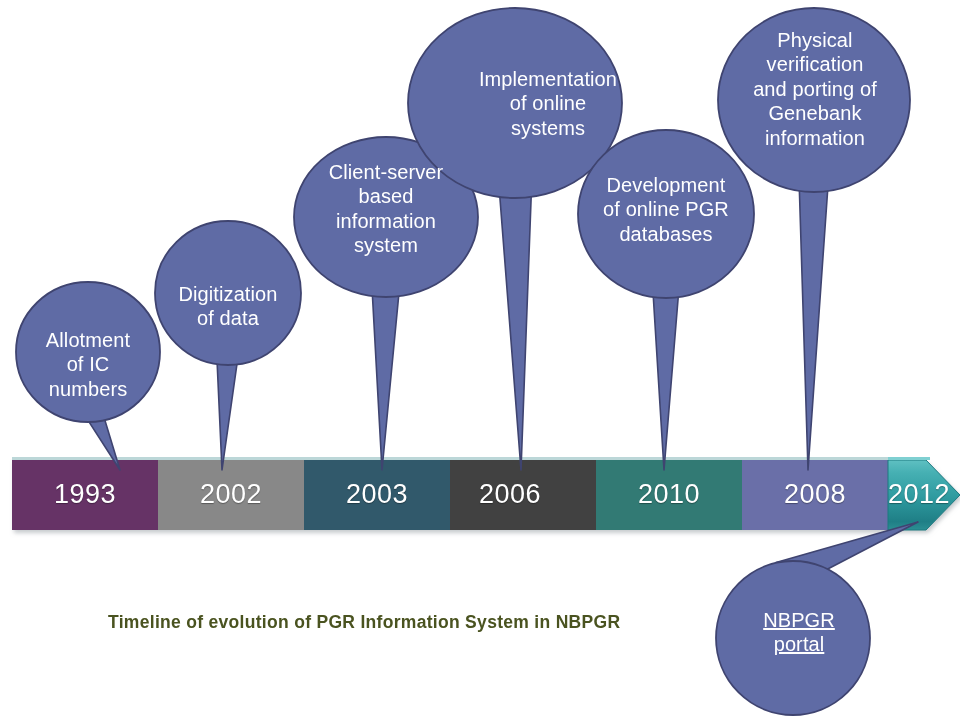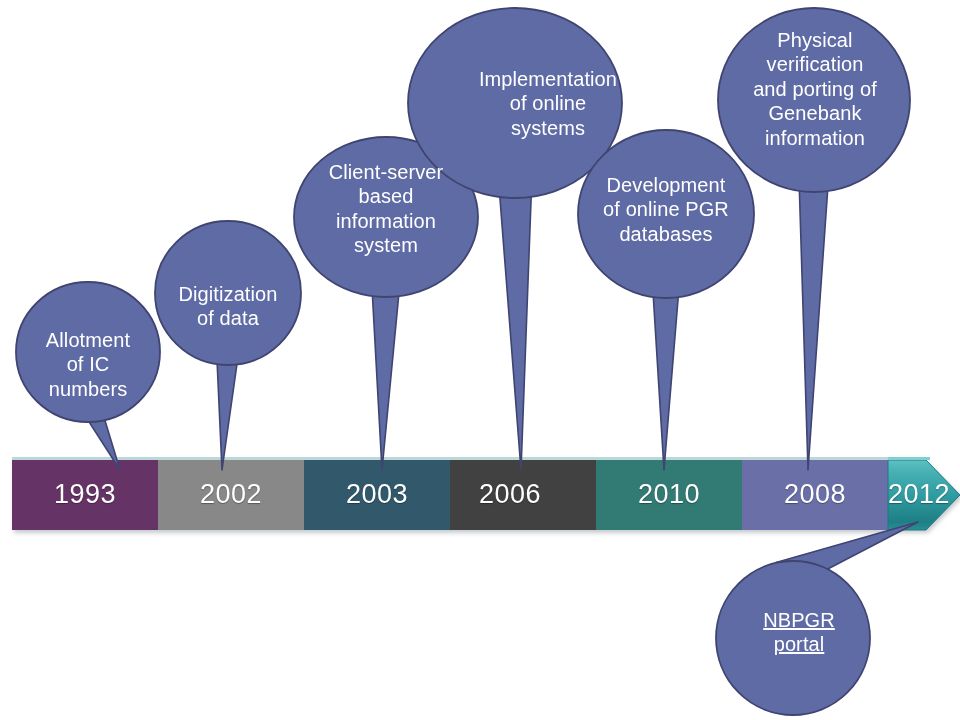--- a/index.html
+++ b/index.html
@@ -140,14 +140,15 @@
 databases</div>
       <div class="balloon-text" style="left: 720px; top: 28px; width: 190px;">Physical
 verification
 and porting of
 Genebank
 information</div>
       <div class="balloon-text" style="left: 718px; top: 608px; width: 162px; text-decoration: underline;">NBPGR
 portal</div>
     </div>
 
+  <div id="caption">Timeline of evolution of PGR Information System in NBPGR</div>
 
 </div>
 
 </body></html>

